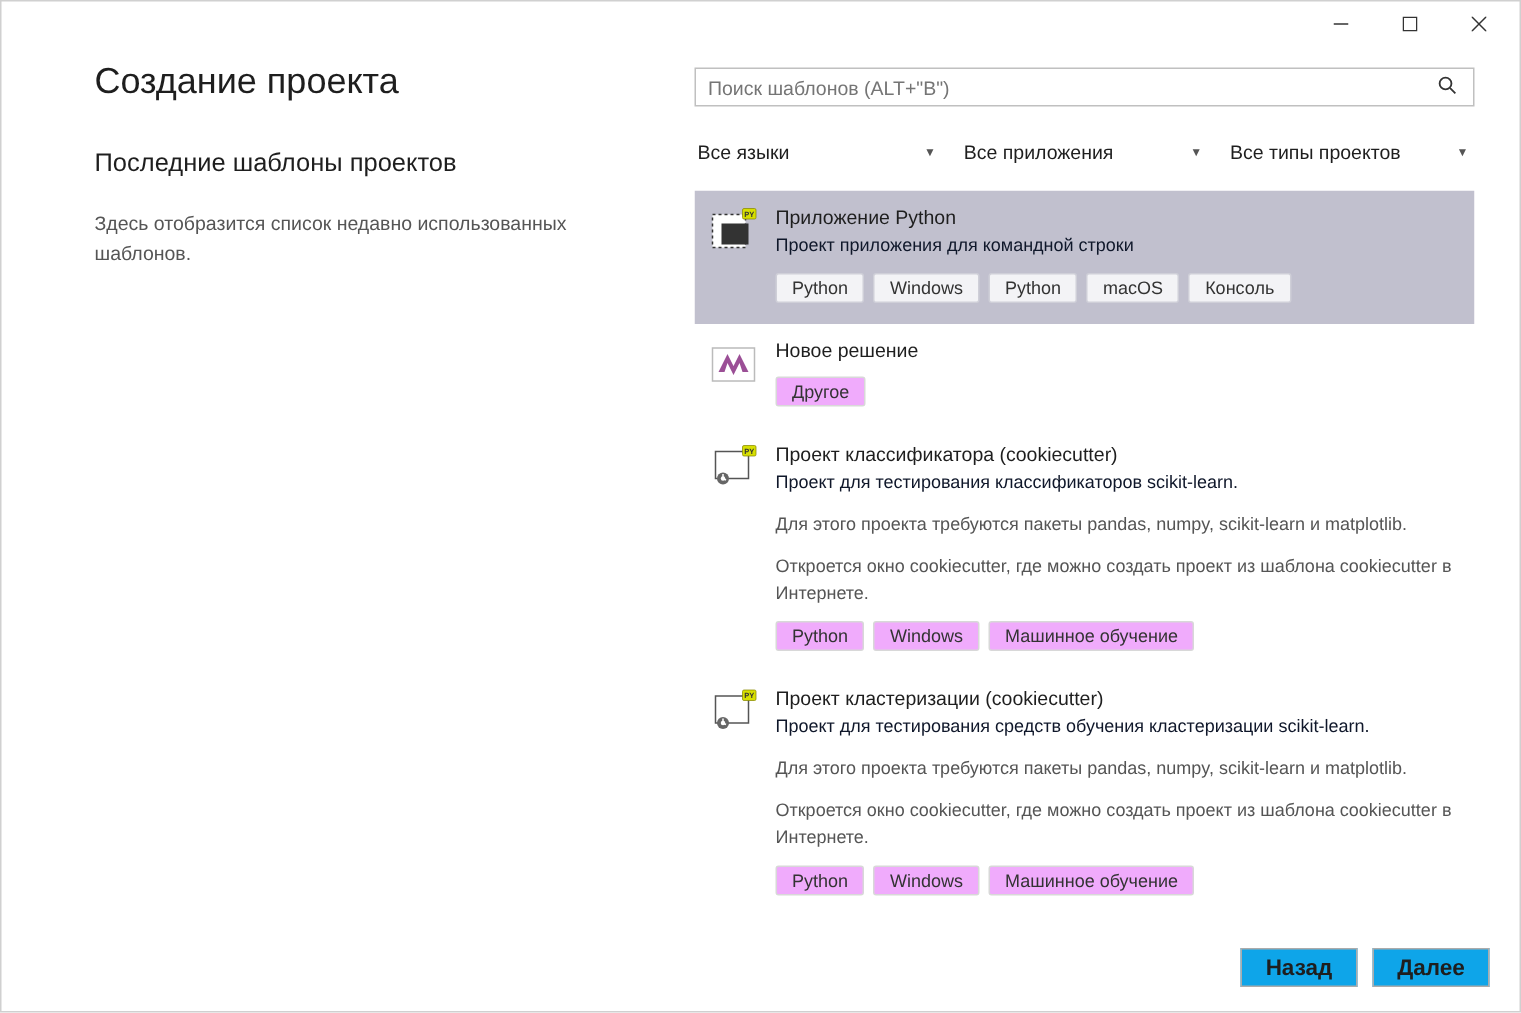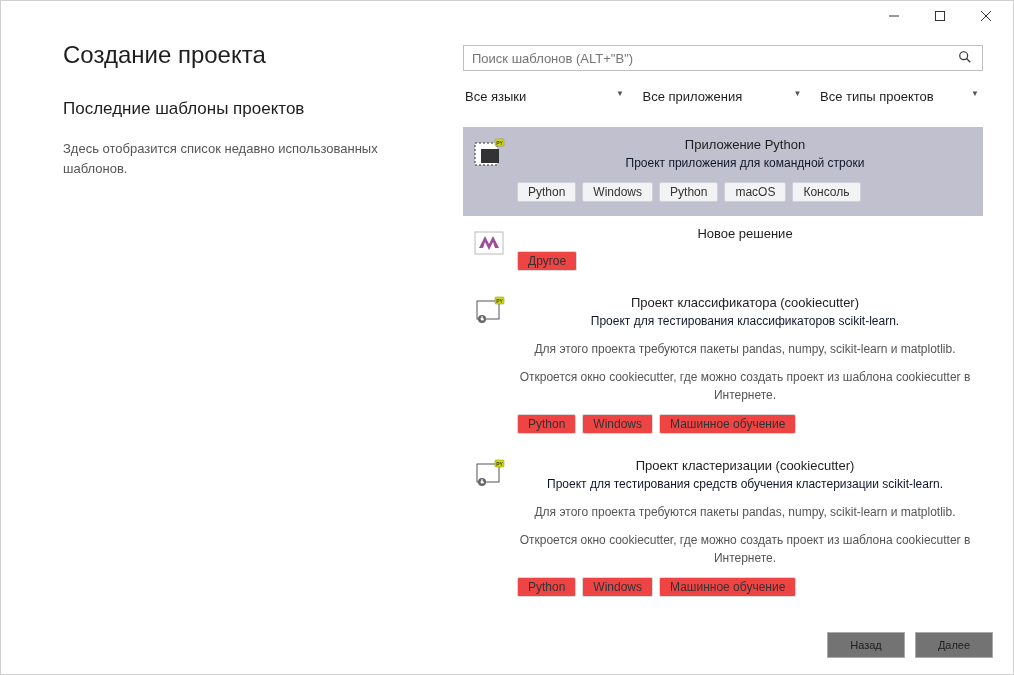--- a/index.html
+++ b/index.html
@@ -88,41 +88,41 @@
     color: #333;
     padding: 0 4px;
   }
   .filters {
     display: flex;
     justify-content: space-between;
     margin-bottom: 14px;
   }
   .filter {
     display: flex;
+    align-items: center;
     justify-content: space-between;
     width: 165px;
     height: 24px;
     font-size: 13px;
     color: #1e1e1e;
     padding: 0 4px 0 2px;
     cursor: pointer;
   }
   .filter .caret {
     font-size: 8px;
     color: #555;
   }
   .templates {
     flex: 1;
     overflow-y: auto;
   }
   .tpl {
     display: flex;
     padding: 10px 10px 14px 10px;
     gap: 12px;
-    text-align: center;
   }
   .tpl.selected {
     background: #c1c0ce;
   }
   .tpl-icon {
     width: 32px;
     height: 32px;
     flex: 0 0 32px;
     display: flex;
     align-items: center;
@@ -148,46 +148,47 @@
     margin-top: 10px;
     margin-bottom: 4px;
   }
   .tags {
     display: flex;
     flex-wrap: wrap;
     gap: 6px;
     margin-top: 10px;
   }
   .tag {
-    background: #ef4444;
+    background: #f0abfc;
     border: 1px solid #d8d8d8;
     border-radius: 2px;
     padding: 2px 10px;
     font-size: 12px;
     color: #333;
   }
   .tpl.selected .tag {
     background: #f3f3f6;
     border-color: #cfcfd8;
   }
   .footer {
     display: flex;
     justify-content: flex-end;
     gap: 10px;
     padding: 14px 20px 16px 20px;
   }
   .btn {
     min-width: 78px;
     height: 26px;
     border: 1px solid #ababab;
-    background: #737373;
-    font-size: 11px;
+    background: #0ea5e9;
+    font-size: 15px;
     color: #1e1e1e;
     cursor: pointer;
     padding: 0 14px;
+    font-weight: bold;
   }
 </style>
 </head>
 <body>
 
 <div class="titlebar">
   <div class="win-btn">
     <svg width="10" height="10" viewBox="0 0 10 10">
         <line x1="0" y1="5" x2="10" y2="5" stroke="#333" stroke-width="1"></line>
       </svg>

